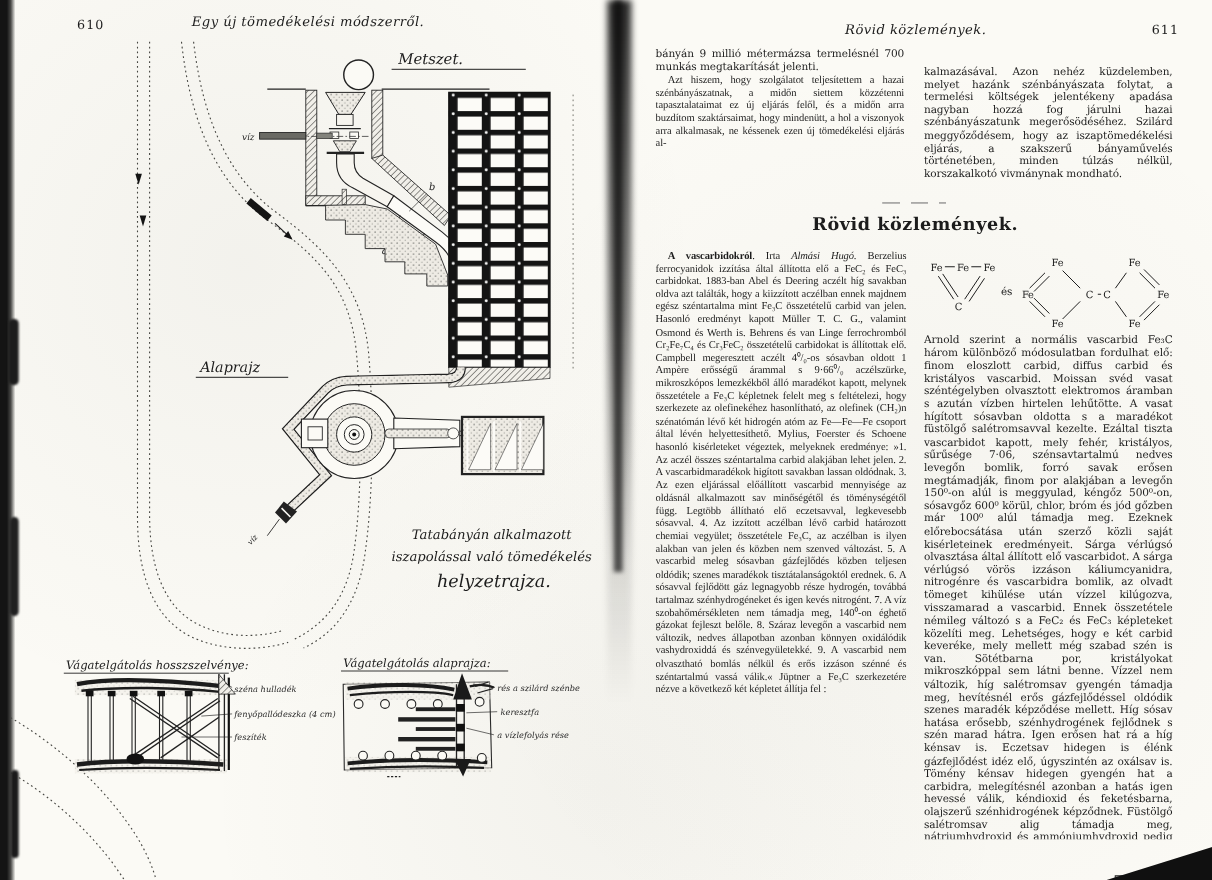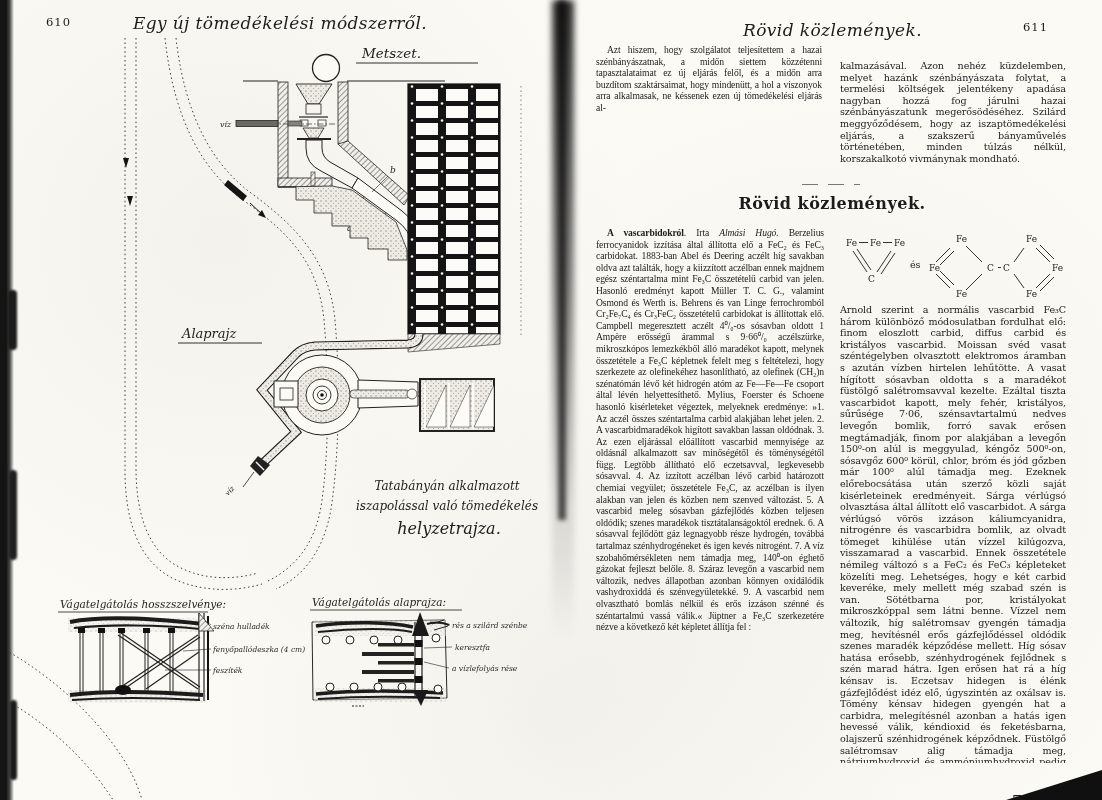--- a/index.html
+++ b/index.html
@@ -3,22 +3,22 @@
 <meta charset="utf-8">
 <style>
   html,body{margin:0;padding:0;background:#e8e8e4;}
   .scan{position:relative;width:1102px;height:800px;background:#fbfaf5;overflow:hidden;
         font-family:"DejaVu Serif","Liberation Serif",serif;color:#1c1c1c;}
   .mottle{position:absolute;inset:0;pointer-events:none;
     background:
       radial-gradient(circle at 20% 30%, rgba(90,90,80,0.05), transparent 40%),
       radial-gradient(circle at 75% 60%, rgba(90,90,80,0.04), transparent 45%),
       radial-gradient(circle at 50% 90%, rgba(90,90,80,0.05), transparent 40%);}
-  .pgnum{position:absolute;font-size:11.5px;letter-spacing:1px;}
-  .runhead{position:absolute;font-style:italic;font-size:17px;letter-spacing:0.4px;text-align:center;}
+  .pgnum{position:absolute;font-size:11.5px;letter-spacing:1px;margin-left:24px;}
+  .runhead{position:absolute;font-style:italic;font-size:12px;letter-spacing:0.4px;text-align:center;}
   .col{position:absolute;text-align:justify;font-size:9.6px;line-height:11.6px;letter-spacing:-0.1px;overflow:hidden;}
   .col p{margin:0;}
   .indent{text-indent:11px;font-family:Liberation Serif, serif;}
   .sechead{position:absolute;font-size:16px;font-weight:bold;letter-spacing:0.5px;text-align:center;}
   .divider{position:absolute;height:1px;background:repeating-linear-gradient(90deg,#777 0 16px,transparent 16px 26px);}
   .sheet{position:absolute;font-size:16px;letter-spacing:0.5px;margin-top:48px;}
   .edgeL{position:absolute;left:0;top:0;width:14px;height:800px;
          background:linear-gradient(90deg,#141414 45%,#4a4a48 70%,rgba(120,120,118,0) 100%);}
   .edgeB1{position:absolute;left:8px;top:290px;width:9px;height:60px;background:#1c1c1c;border-radius:4px;filter:blur(1px);}
   .edgeB2{position:absolute;left:9px;top:470px;width:8px;height:90px;background:#202020;border-radius:4px;filter:blur(1px);}
@@ -269,20 +269,21 @@
         <line x1="352" y1="706" x2="364" y2="706" stroke="#222" stroke-width="1" stroke-dasharray="2 1.5"></line>
       </g>
     </svg>
   </div>
 
   <div>
     <div class="runhead" style="left:715px;top:20px;width:235px;">Rövid közlemények.</div>
     <div class="pgnum" style="left:1023px;top:20px;">611</div>
 
     <div class="col" style="left:596px;top:44px;width:226px;height:120px;">
+      <p>bányán 9 millió métermázsa termelésnél 700 munkás megtakarítását jelenti.</p>
       <p class="indent">Azt hiszem, hogy szolgálatot teljesítettem a hazai szénbányászatnak, a midőn siettem közzétenni tapasztalataimat ez új eljárás felől, és a midőn arra buzdítom szaktársaimat, hogy mindenütt, a hol a viszonyok arra alkalmasak, ne késsenek ezen új tömedékelési eljárás al-</p>
     </div>
     <div class="col" style="left:840px;top:44px;width:226px;height:120px;margin-top:16px;">
       <p>kalmazásával. Azon nehéz küzdelemben, melyet hazánk szénbányászata folytat, a termelési költségek jelentékeny apadása nagyban hozzá fog járulni hazai szénbányászatunk megerősödéséhez. Szilárd meggyőződésem, hogy az iszaptömedékelési eljárás, a szakszerű bányaművelés történetében, minden túlzás nélkül, korszakalkotó vivmánynak mondható.</p>
     </div>
 
     <div class="divider" style="left:802px;top:184px;width:58px;"></div>
     <div class="sechead" style="left:700px;top:194px;width:264px;">Rövid közlemények.</div>
 
     <div class="col" style="left:596px;top:227px;width:228px;height:524px;">

